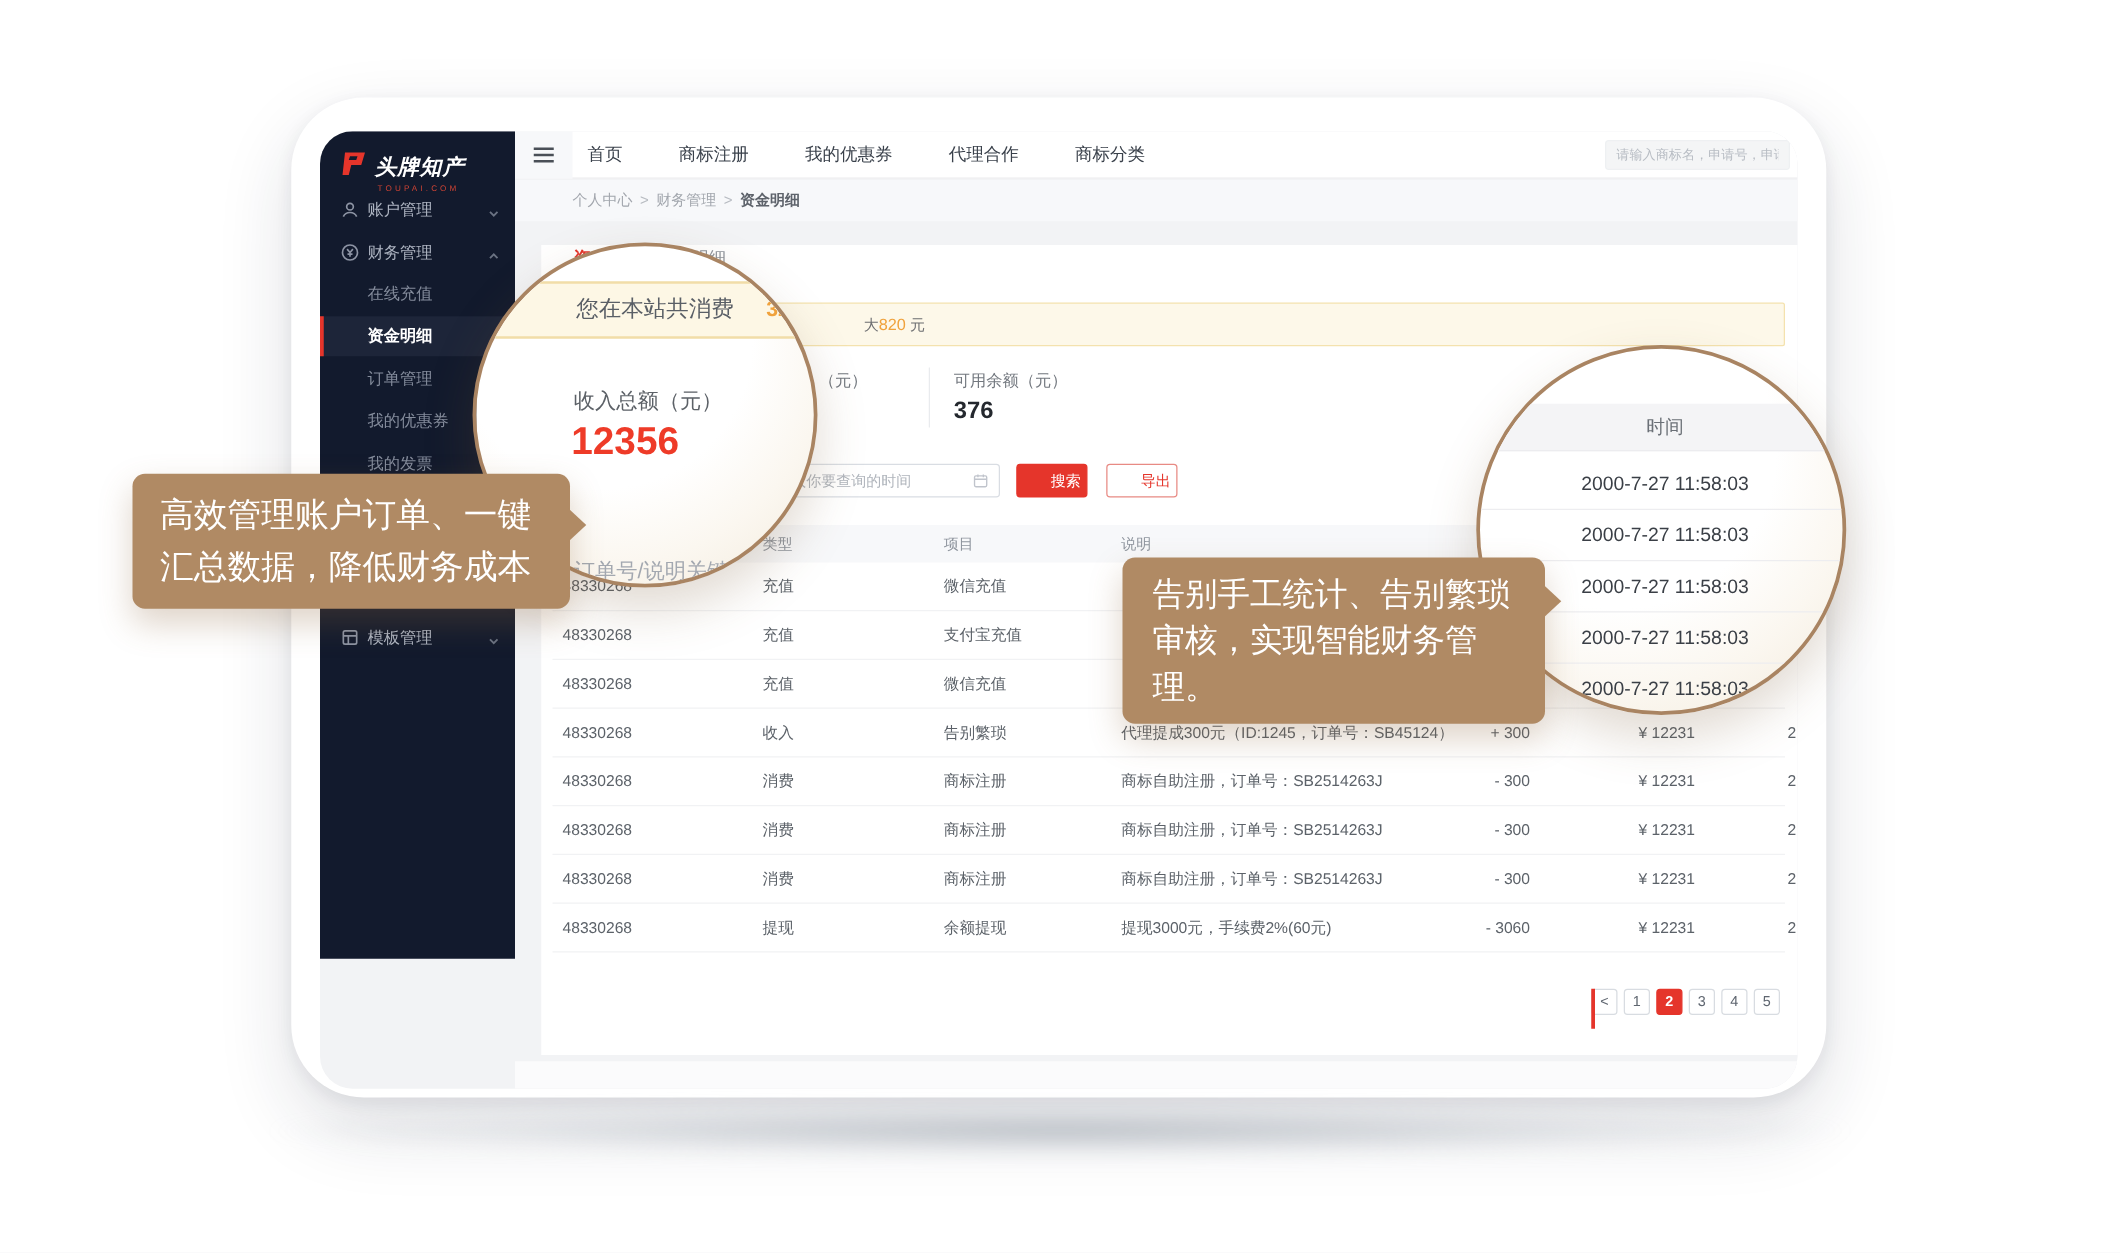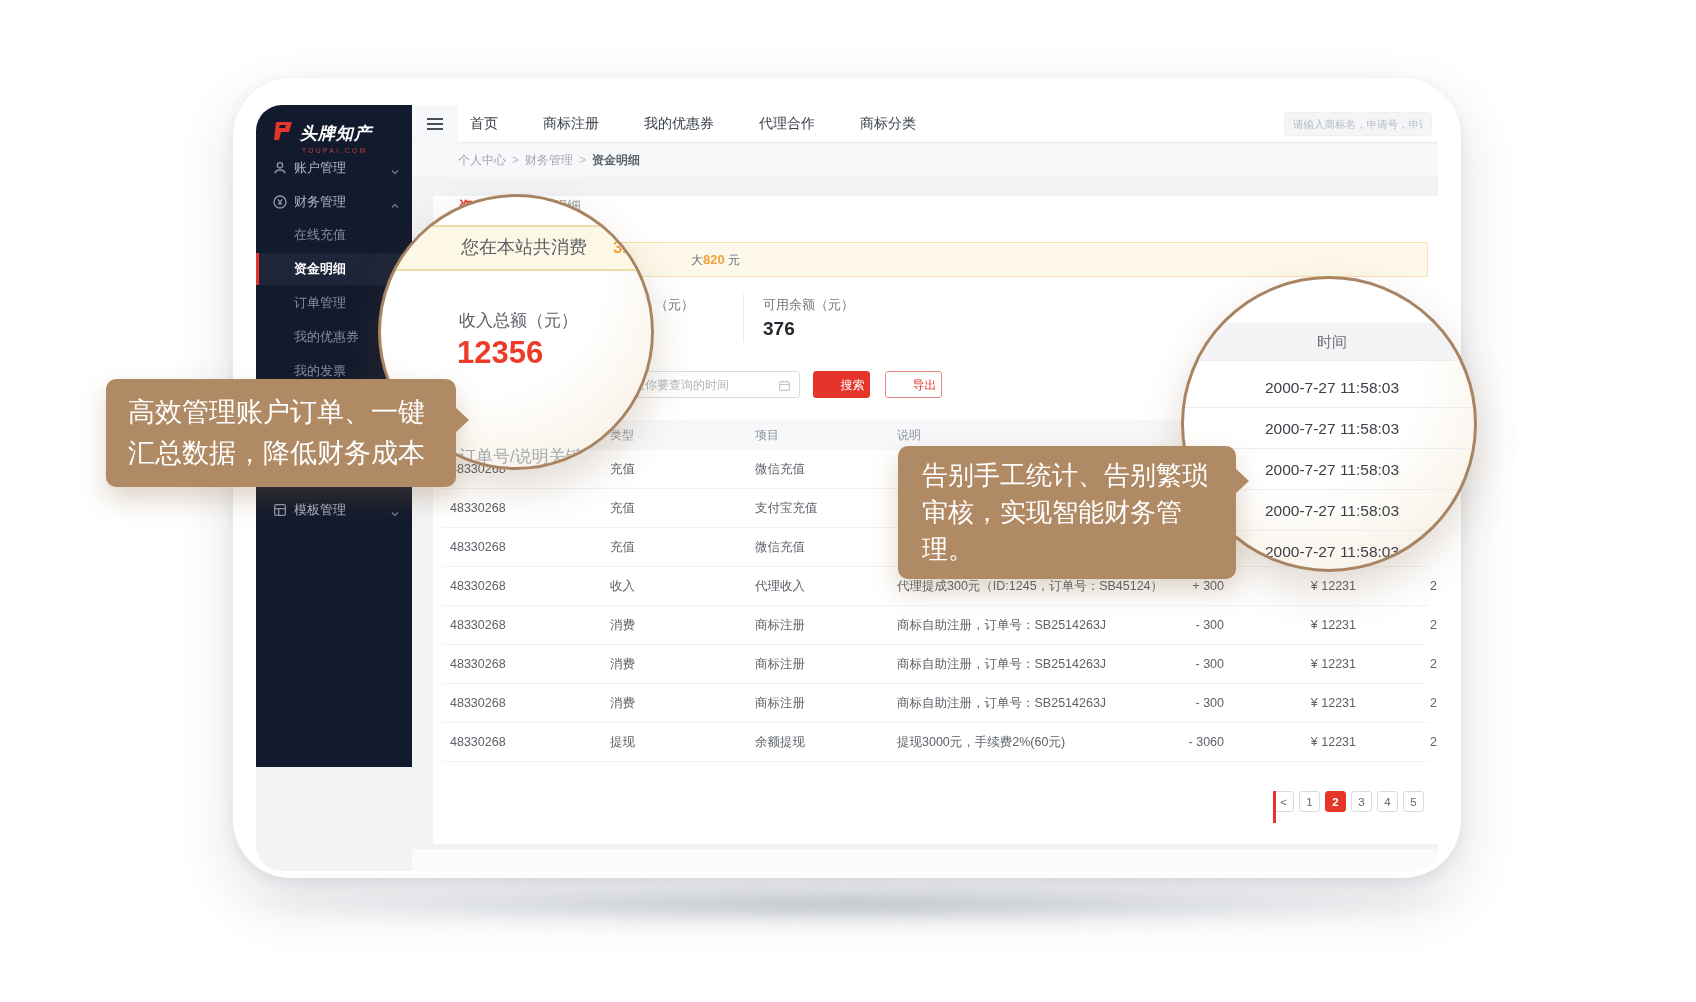--- a/index.html
+++ b/index.html
@@ -49,21 +49,21 @@
   .footbar { position:absolute; left:0; bottom:0; width:1026px; height:22px; background:#fbfbfc; }
 
   
   .card { position:absolute; left:21px; top:91px; width:1006px; height:648px; background:#fff; overflow:hidden; }
   .tab { position:absolute; top:2px; font-size:14px; font-weight:bold; cursor:pointer; white-space:nowrap; }
   .tab1 { left:26px; color:#e5352b; }
   .tab2 { left:120px; color:#8f949c; font-weight:normal; }
 
   .banner { position:absolute; left:9px; top:46px; width:986px; height:35px; background:#fdf8e9; border:1px solid #f4e2ae; border-radius:2px; line-height:33px; }
   .banner .rest { position:absolute; left:248px; font-size:12px; color:#6e6f72; white-space:nowrap; }
-  .banner .rest .amt { color:#f0a23c; font-weight:bold; font-size:13px; }
+  .banner .rest .amt { color:#f0a23c; font-weight:normal; font-size:13px; }
 
   .stat-label { position:absolute; font-size:13px; color:#73787f; white-space:nowrap; }
   .stat-value { position:absolute; font-size:19px; font-weight:bold; color:#24282e; }
   .stat-div { position:absolute; left:310px; top:98px; width:1px; height:48px; background:#e9ebee; }
 
   .date-input { position:absolute; left:177px; top:175px; width:190px; height:27px; border:1px solid #d9dde3; border-radius:3px; background:#fff; font-size:12px; color:#5c6269; padding:0 26px 0 10px; outline:none; }
   .date-input::placeholder { color:#b0b5bc; }
   .cal-ico { position:absolute; left:345px; top:182px; width:13px; height:13px; cursor:pointer; }
   .btn { position:absolute; top:175px; width:57px; height:27px; border-radius:3px; font-size:12px; text-align:center; line-height:26px; cursor:pointer;padding-left:22px; }
   .btn-search { left:380px; background:#e5352b; color:#fff; border:1px solid #e5352b; }
@@ -291,21 +291,21 @@
             <span class="c-type">充值</span>
             <span class="c-proj">微信充值</span>
             <span class="c-desc"></span>
             <span class="c-amt"></span>
             <span class="c-bal"></span>
             <span class="c-time"></span>
           </div>
             <div class="trow">
             <span class="c-order">48330268</span>
             <span class="c-type">收入</span>
-            <span class="c-proj">代理收入</span>
+            <span class="c-proj">告别繁琐</span>
             <span class="c-desc">代理提成300元（ID:1245，订单号：SB45124）</span>
             <span class="c-amt">+ 300</span>
             <span class="c-bal">¥ 12231</span>
             <span class="c-time">2</span>
           </div>
             <div class="trow">
             <span class="c-order">48330268</span>
             <span class="c-type">消费</span>
             <span class="c-proj">商标注册</span>
             <span class="c-desc">商标自助注册，订单号：SB2514263J</span>

